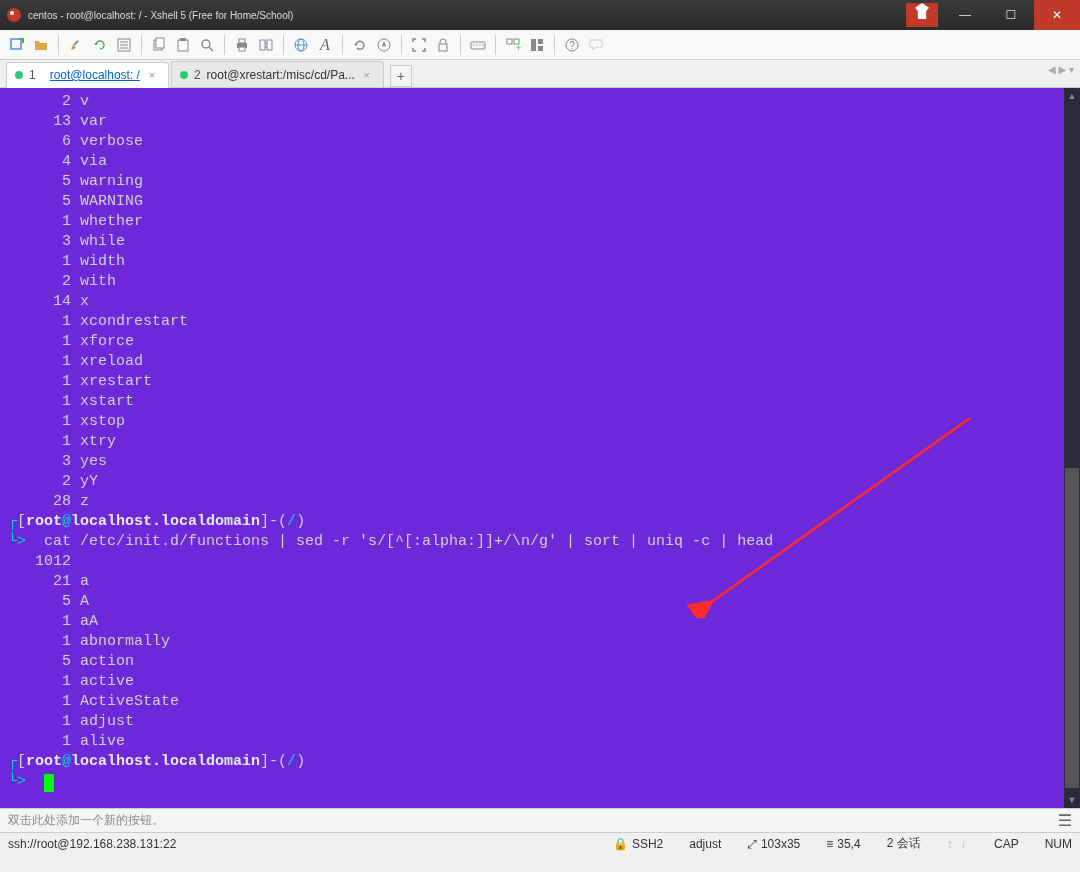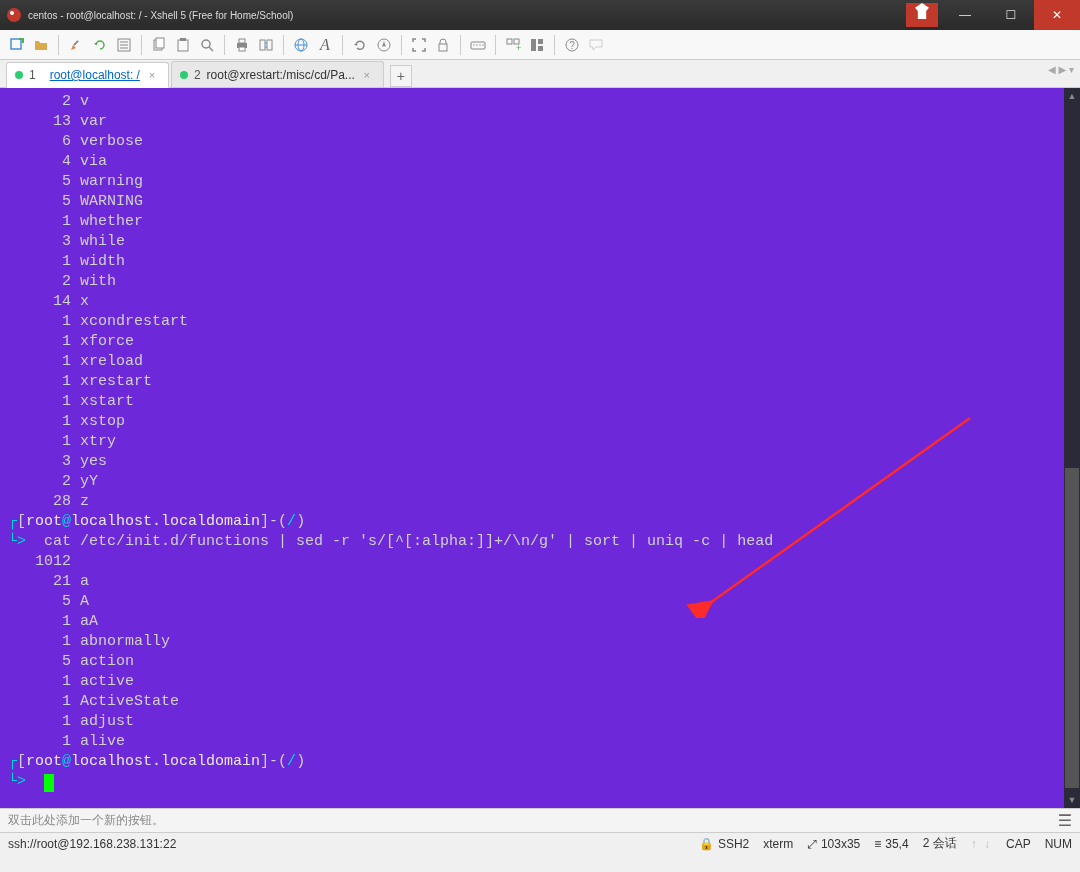--- a/index.html
+++ b/index.html
@@ -23,29 +23,29 @@
 .tab .close { width:12px; height:12px; color:#999; font-size:11px; display:flex; align-items:center; justify-content:center; }
 .tab .num { color:#555; }
 .tab .name { text-decoration:underline; }
 .tab.active .name { color:#0066cc;padding-left:8px; }
 .newtab { width:22px; height:22px; display:flex; align-items:center; justify-content:center; border:1px solid #ccc; background:#f4f4f4; margin-left:4px; font-size:14px; color:#666; }
 .tab-nav { position:absolute; right:6px; top:4px; display:flex; gap:2px; color:#aaa; font-size:10px; }
 .terminal-wrap { position:relative; height:720px; }
 .terminal { background:#6d28d9; color:#d0d0d0; font-family:"Consolas","Courier New",monospace; font-size:15px; line-height:20px; height:100%; overflow-y:auto; padding:4px 0 4px 8px; white-space:pre; }
 .terminal .line { height:20px; }
 .term-cyan { color:#00d8d8; }
-.term-bold { font-weight:normal; color:#e8e8e8; }
+.term-bold { font-weight:bold; color:#e8e8e8; }
 .term-cursor { background:#00ff00; width:10px; height:18px; display:inline-block; vertical-align:bottom; }
 .scrollbar { position:absolute; right:0; top:0; width:16px; height:100%; background:#2a2a38; }
 .scrollbar .thumb { position:absolute; width:14px; left:1px; background:#555; }
 .scrollbar .arrow { position:absolute; width:16px; height:16px; display:flex; align-items:center; justify-content:center; color:#888; font-size:9px; }
 .arrow-overlay { position:absolute; pointer-events:none; }
 .btnbar { height:24px; background:#f4f4f4; border-top:1px solid #ccc; display:flex; align-items:center; padding:5px 8px; color:#888; font-size:12px; }
 .btnbar .menu { margin-left:auto; font-size:16px; color:#666; }
-.statusbar { height:22px; background:#f0f0f0; border-top:1px solid #ccc; display:flex; align-items:center; padding:0 8px; font-size:12px; color:#333; gap:14px; }
+.statusbar { height:22px; background:#f0f0f0; border-top:1px solid #ccc; display:flex; align-items:center; padding:0 8px; font-size:12px; color:#333; gap:26px; }
 .statusbar .conn { flex:1; }
 .statusbar .arrows { color:#bbb; letter-spacing:2px; }
 .statusbar .part { display:flex; align-items:center; gap:4px; }
 </style>
 </head>
 <body>
 
 <div class="titlebar">
   <span class="app-icon">
     <svg viewBox="0 0 16 16">
@@ -239,20 +239,20 @@
 </div>
 
 <div class="btnbar">
   <span>双击此处添加一个新的按钮。</span>
   <span class="menu">☰</span>
 </div>
 
 <div class="statusbar">
   <span class="conn">ssh://root@192.168.238.131:22</span>
   <span class="part">🔒 <span>SSH2</span></span>
-  <span class="part">xterm</span>
+  <span class="part">adjust</span>
   <span class="part">⤢ <span>103x35</span></span>
   <span class="part">≡ <span>35,4</span></span>
   <span class="part">2 会话</span>
   <span class="arrows">↑ ↓</span>
   <span class="part">CAP</span>
   <span class="part">NUM</span>
 </div>
 
 </body></html>

